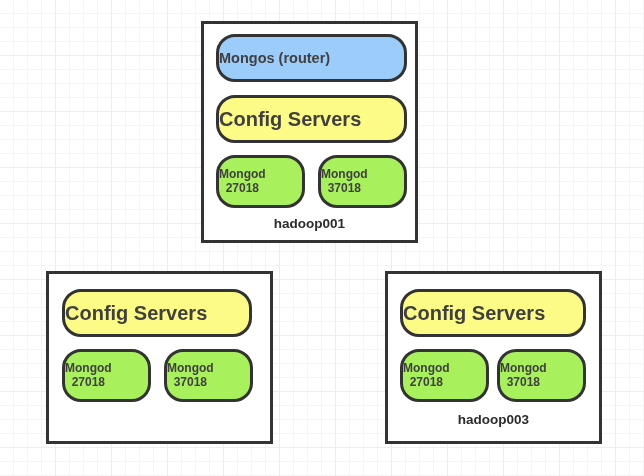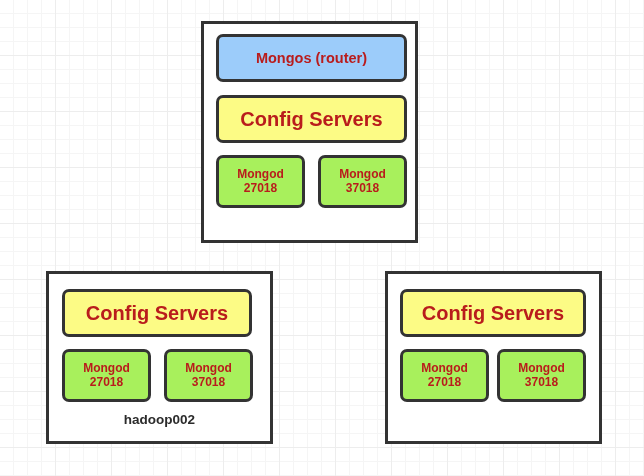--- a/index.html
+++ b/index.html
@@ -36,26 +36,26 @@
     position: absolute;
     box-sizing: border-box;
     background: #ffffff;
     border: 3px solid #333333;
   }
 
   .node-box {
     position: absolute;
     box-sizing: border-box;
     border: 3px solid #333333;
-    border-radius: 7px;
+    border-radius: 19px;
     display: flex;
     align-items: center;
-    justify-content: center;
+    justify-content: flex-start;
     text-align: center;
-    color: #b91c1c;
+    color: #404040;
     font-weight: bold;
     line-height: 1.15;
   }
 
   .node-router {
     background: #9cccfa;
     font-size: 14.5px;
   }
 
   .node-config {
@@ -109,20 +109,21 @@
       </span>
     </div>
 
     <div class="node-box node-mongod" style="left:114px; top:131px; width:89px; height:53px;">
       <span>
         <span class="line1">Mongod</span>
         <span class="line2">37018</span>
       </span>
     </div>
 
+    <div class="host-label" style="top:192px;">hadoop001</div>
   </div>
 
   <div class="host" style="left:46px; top:271px; width:227px; height:173px;">
 
     <div class="node-box node-config" style="left:13px; top:15px; width:190px; height:48px;">
       <span>Config Servers</span>
     </div>
 
     <div class="node-box node-mongod" style="left:13px; top:75px; width:89px; height:53px;">
       <span>
@@ -131,21 +132,20 @@
       </span>
     </div>
 
     <div class="node-box node-mongod" style="left:115px; top:75px; width:89px; height:53px;">
       <span>
         <span class="line1">Mongod</span>
         <span class="line2">37018</span>
       </span>
     </div>
 
-    <div class="host-label" style="top:138px;">hadoop002</div>
   </div>
 
   <div class="host" style="left:385px; top:271px; width:217px; height:173px;">
 
     <div class="node-box node-config" style="left:12px; top:15px; width:186px; height:48px;">
       <span>Config Servers</span>
     </div>
 
     <div class="node-box node-mongod" style="left:12px; top:75px; width:89px; height:53px;">
       <span>
@@ -154,15 +154,16 @@
       </span>
     </div>
 
     <div class="node-box node-mongod" style="left:109px; top:75px; width:89px; height:53px;">
       <span>
         <span class="line1">Mongod</span>
         <span class="line2">37018</span>
       </span>
     </div>
 
+    <div class="host-label" style="top:138px;">hadoop003</div>
   </div>
 
 </div>
 
 </body></html>

